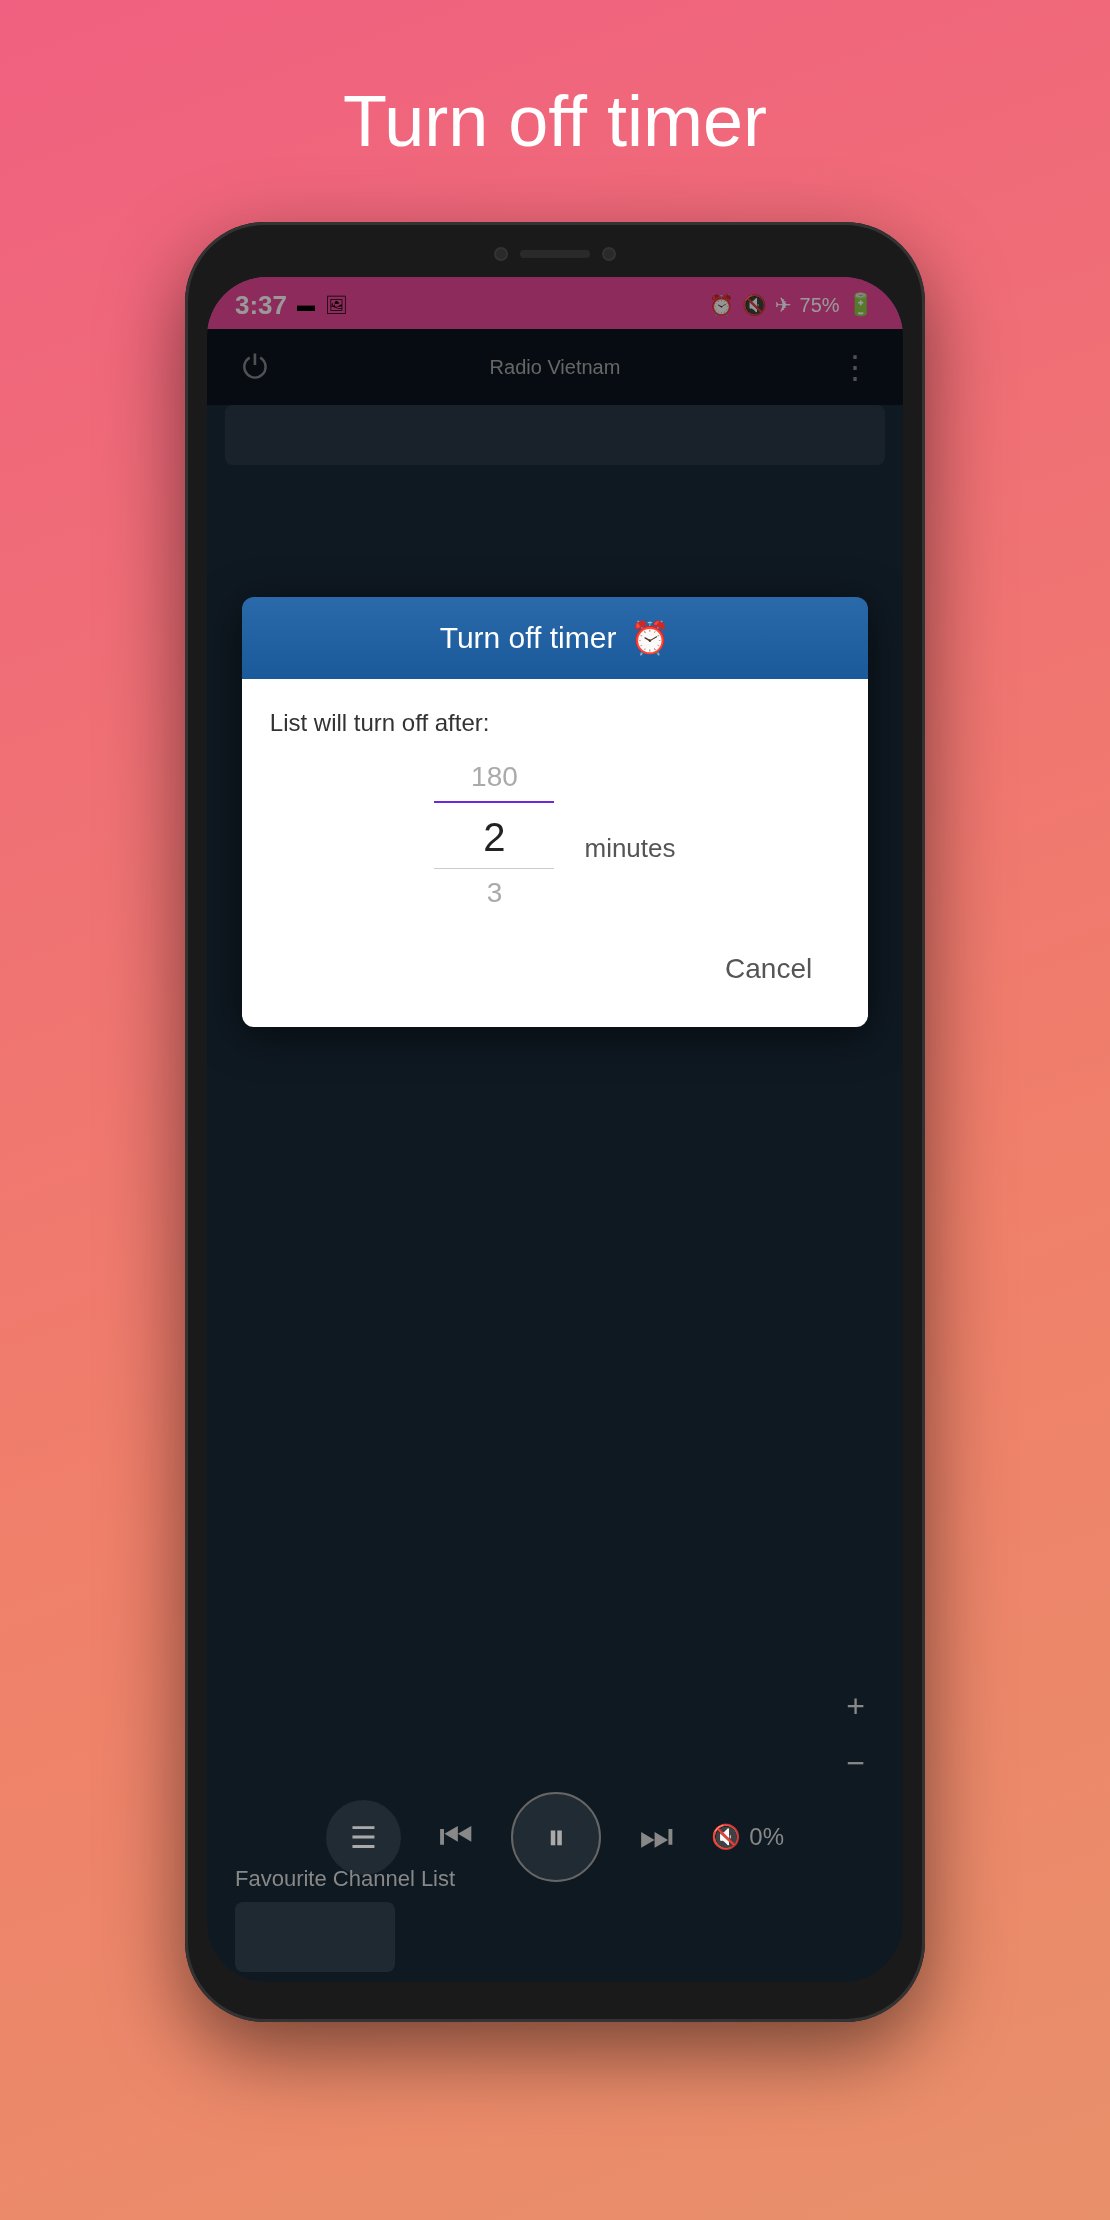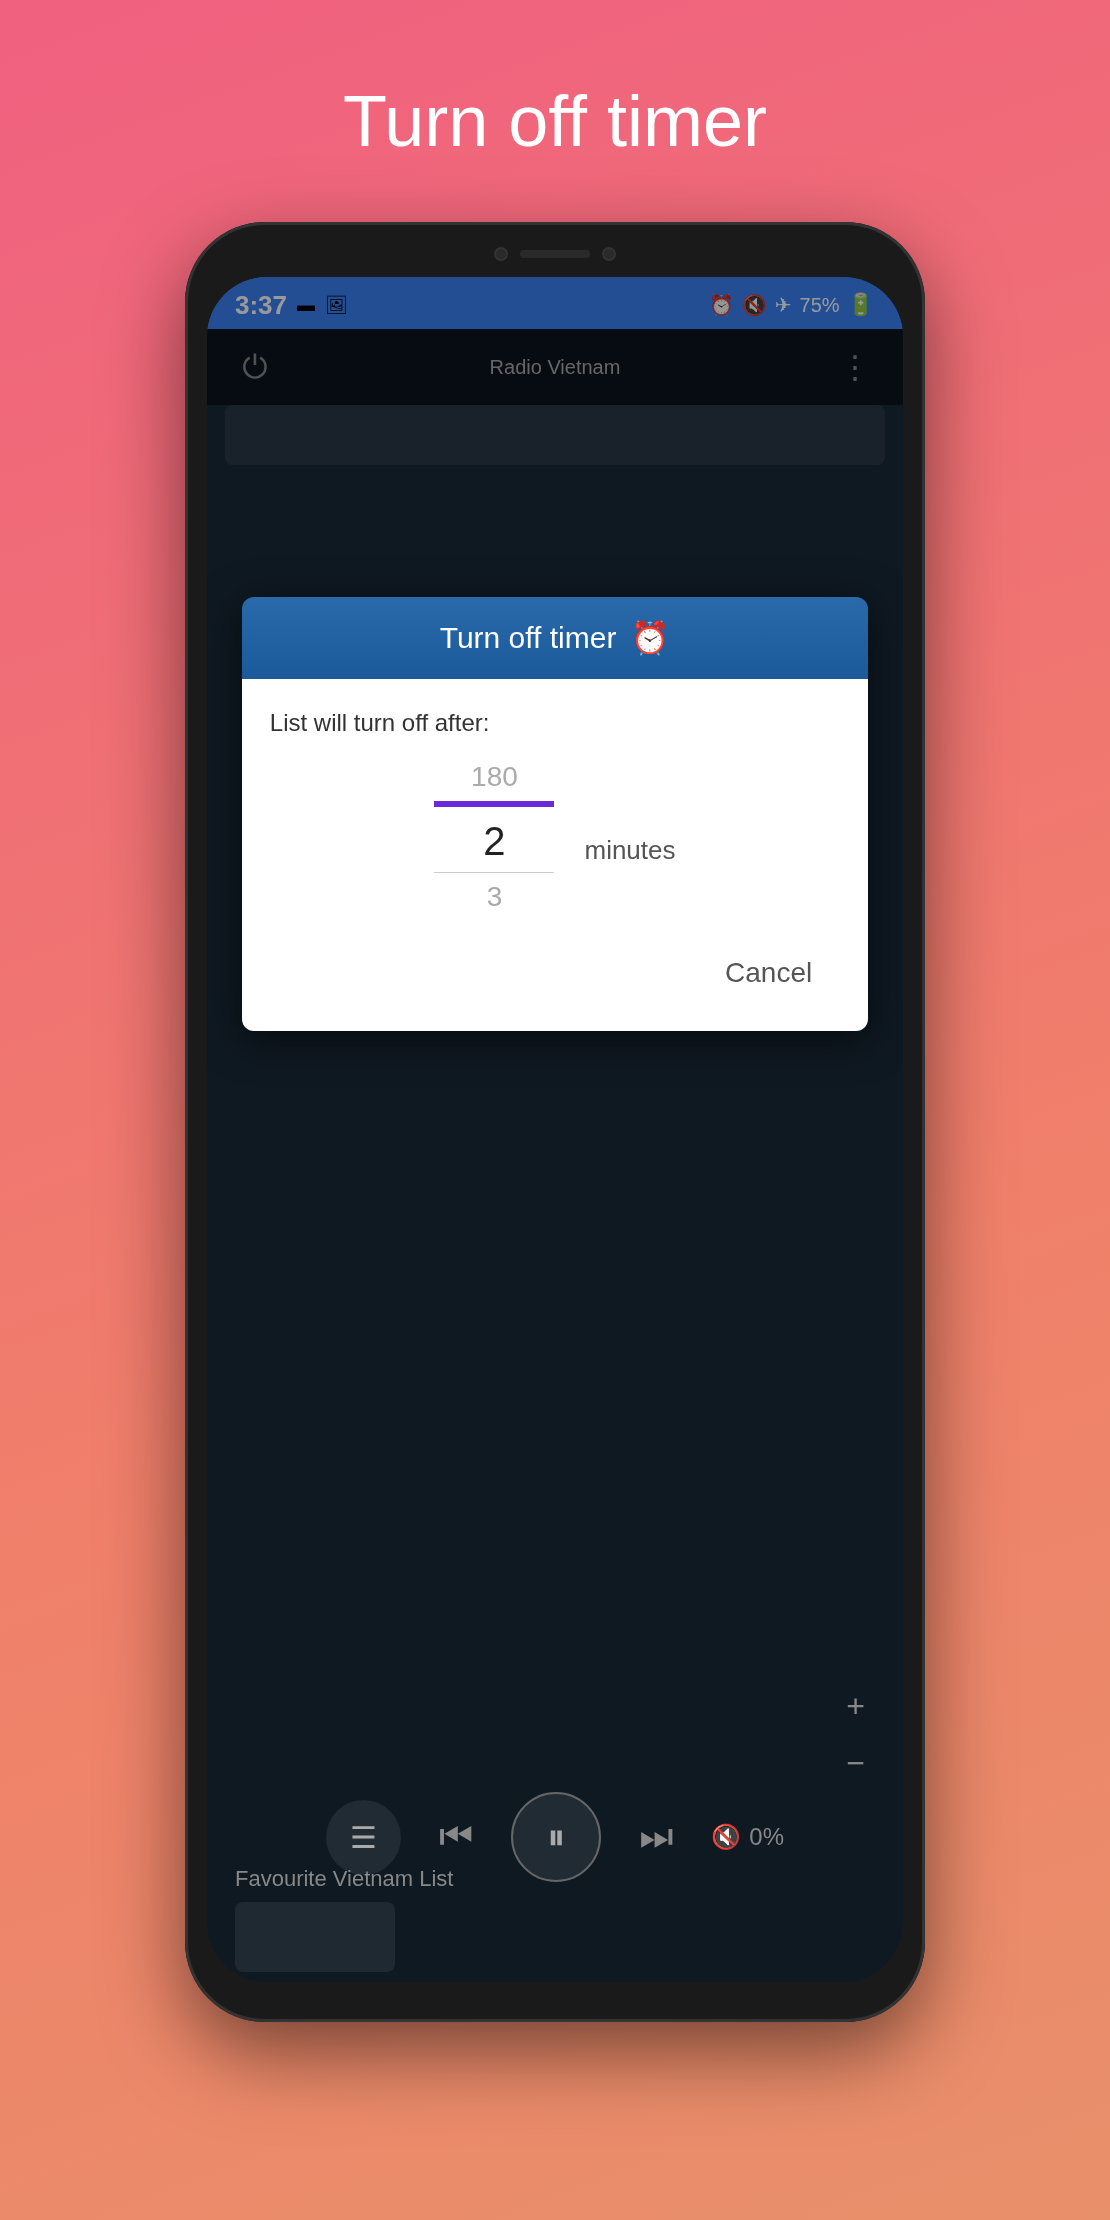--- a/index.html
+++ b/index.html
@@ -72,21 +72,21 @@
       width: 100%;
       height: 100%;
       background: #1a2a3a;
       border-radius: 60px;
       overflow: hidden;
       position: relative;
     }
 
     
     .status-bar {
-      background: #3b82f6;
+      background: #ec4899;
       display: flex;
       justify-content: space-between;
       align-items: center;
       padding: 12px 28px 8px;
       height: 52px;
     }
 
     .status-time {
       color: white;
       font-size: 26px;
@@ -289,21 +289,21 @@
       display: flex;
       flex-direction: column;
       align-items: center;
       gap: 0;
     }
 
     .spinner-above {
       color: #aaa;
       font-size: 28px;
       padding-bottom: 8px;
-      border-bottom: 6px solid #6d28d9;
+      border-bottom: 2px solid #6d28d9;
       width: 120px;
       text-align: center;
     }
 
     .spinner-current {
       color: #222;
       font-size: 40px;
       font-weight: 500;
       padding: 12px 0 8px;
       width: 120px;
@@ -525,18 +525,18 @@
         <span>⏸</span>
       </div>
       <button class="ctrl-btn">⏭</button>
       <div class="volume-area">
         <span>🔇</span>
         <span>0%</span>
       </div>
     </div>
 
     <div class="fav-section">
-      <div class="fav-label">Favourite Vietnam List</div>
+      <div class="fav-label">Favourite Channel List</div>
       <div class="fav-item"></div>
     </div>
 
   </div>
 </div>
 
 </body></html>

